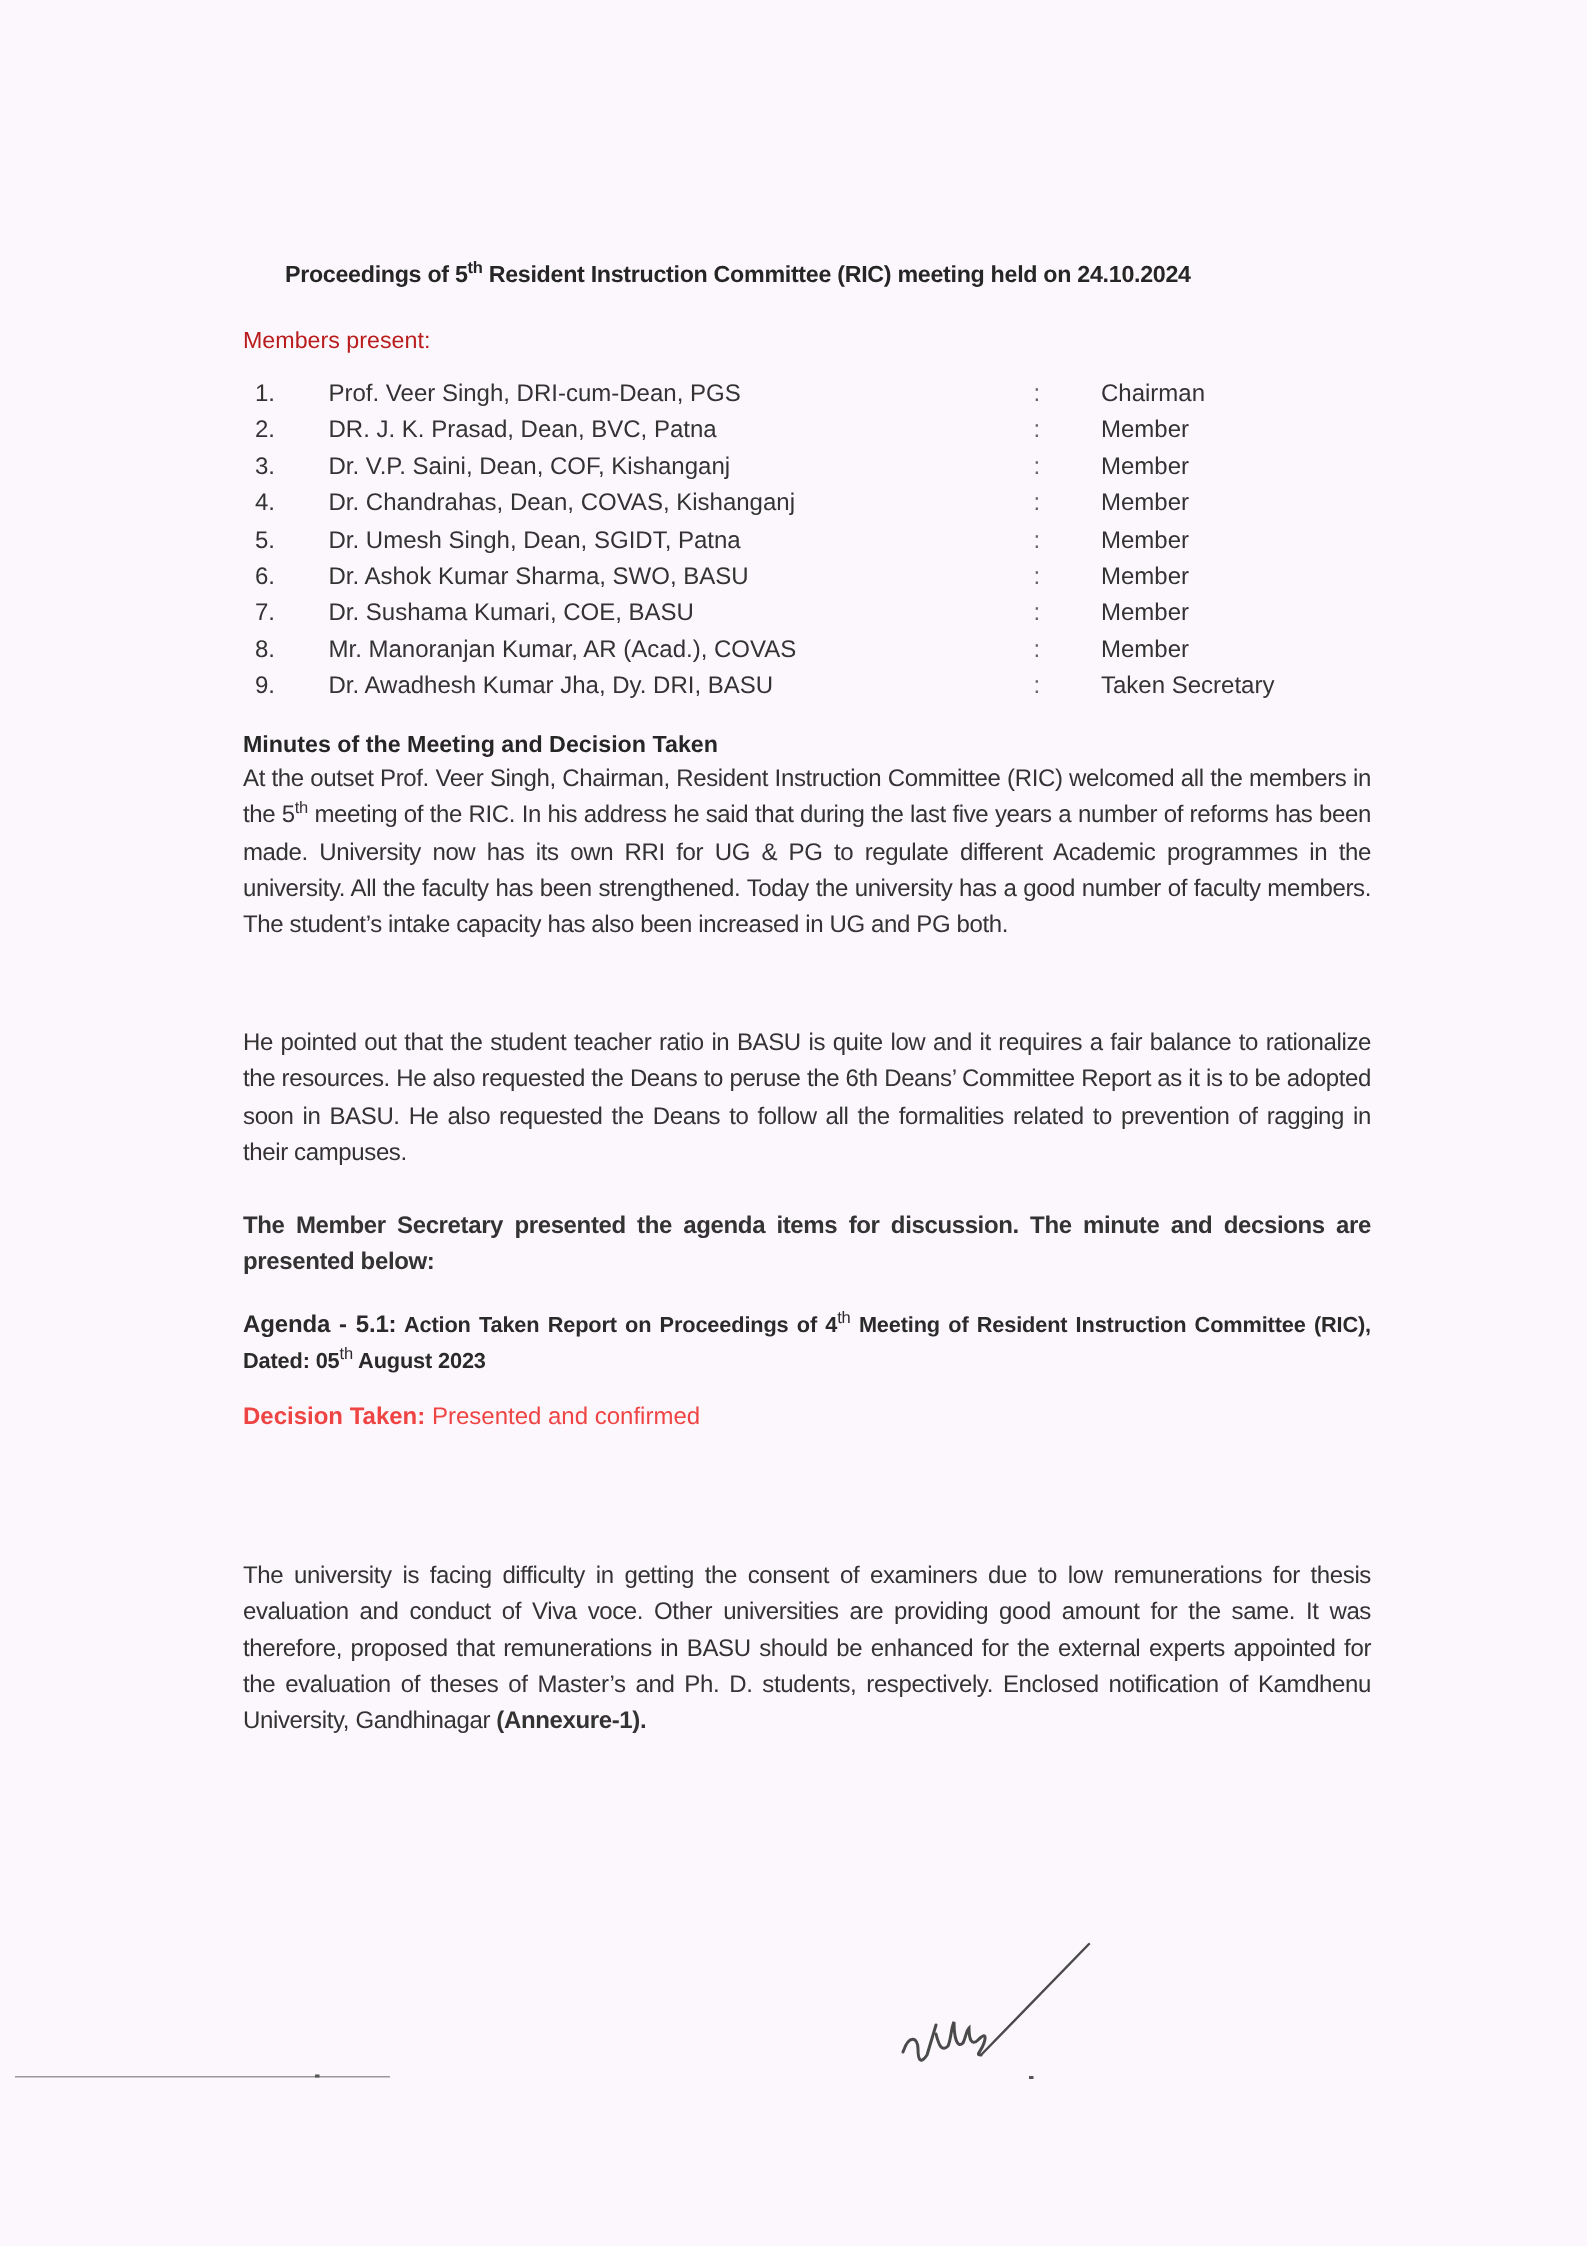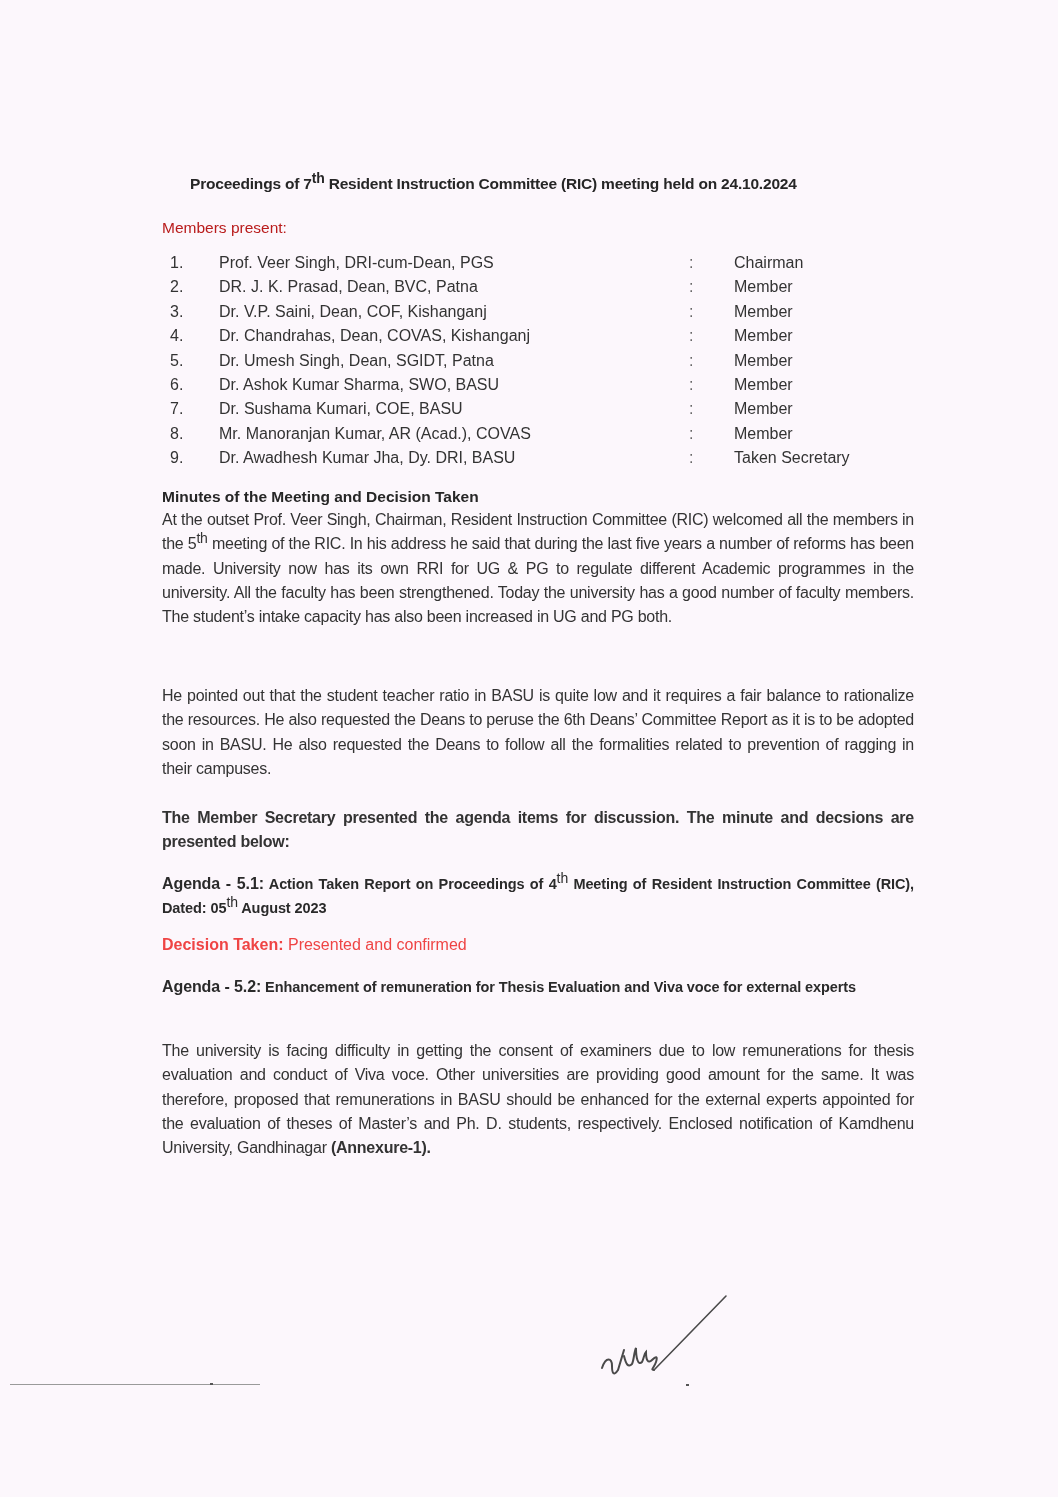--- a/index.html
+++ b/index.html
@@ -25,21 +25,21 @@
       left: 190px;
       top: 175px;
       width: 700px;
       font-size: 15.5px;
       font-weight: bold;
       letter-spacing: -0.2px;
       color: #262626;
       white-space: nowrap;
     }
     .title sup, .agenda sup, .para sup {
-      font-size: 14px;
+      font-size: 11px;
       vertical-align: super;
       line-height: 0;
     }
     .members-heading {
       position: absolute;
       left: 162px;
       top: 219px;
       font-size: 15.5px;
       font-weight: normal;
       color: #b91c1c;
@@ -125,21 +125,21 @@
       height: 2px;
       background: #555;
     }
   </style>
 </head>
 <body>
 
 <div class="page">
 
   <div class="title">
-    <span>Proceedings of 7</span><sup>th</sup><span> Resident Instruction Committee (RIC) meeting held on 24.10.2024</span>
+    <span>Proceedings of 5</span><sup>th</sup><span> Resident Instruction Committee (RIC) meeting held on 24.10.2024</span>
   </div>
 
   <div class="members-heading">Members present:</div>
 
   <div class="members">
     <div class="member-row">
       <span class="num">1.</span>
       <span class="name">Prof. Veer Singh, DRI-cum-Dean, PGS</span>
       <span class="colon">:</span>
       <span class="role">Chairman</span>
@@ -205,23 +205,20 @@
   <p class="para" style="top:806px;margin:0;font-weight:bold;">The Member Secretary presented the agenda items for discussion. The minute and decsions are presented below:</p>
 
   <p class="agenda" style="top:872px;margin:0;">
     <span class="label">Agenda - 5.1:</span><span class="text-bold"> Action Taken Report on Proceedings of 4</span><sup>th</sup><span class="text-bold"> Meeting of Resident Instruction Committee (RIC), Dated: 05</span><sup>th</sup><span class="text-bold"> August 2023</span>
   </p>
 
   <div class="decision">
     <span class="label">Decision Taken:</span><span> Presented and confirmed</span>
   </div>
 
-  <p class="agenda" style="top:975px;margin:0;">
-    <span class="label">Agenda - 5.2:</span><span class="text-bold"> Enhancement of remuneration for Thesis Evaluation and Viva voce for external experts</span>
-  </p>
 
   <p class="para" style="top:1039px;margin:0;">
     <span>The university is facing difficulty in getting the consent of examiners due to low remunerations for thesis evaluation and conduct of Viva voce. Other universities are providing good amount for the same. It was therefore, proposed that remunerations in BASU should be enhanced for the external experts appointed for the evaluation of theses of Master’s and Ph. D. students, respectively. Enclosed notification of Kamdhenu University, Gandhinagar</span>
     <span class="bold">(Annexure-1).</span>
   </p>
 
   <svg class="signature" viewBox="0 0 140 100" xmlns="http://www.w3.org/2000/svg">
     <path d="M2 78 C 6 66, 12 68, 12 76 C 12 84, 14 86, 18 80 L 24 60" fill="none" stroke="#4a4a4a" stroke-width="2" stroke-linecap="round"></path>
     <path d="M24 66 C 26 74, 28 78, 32 74 C 34 70, 34 62, 36 58 C 36 68, 38 76, 42 72 C 44 68, 44 64, 46 62 C 46 70, 48 74, 52 70 C 56 66, 58 66, 56 72 C 54 78, 50 80, 54 80" fill="none" stroke="#4a4a4a" stroke-width="2" stroke-linecap="round"></path>
     <path d="M54 80 L 126 6" fill="none" stroke="#4a4a4a" stroke-width="1.6" stroke-linecap="round"></path>

